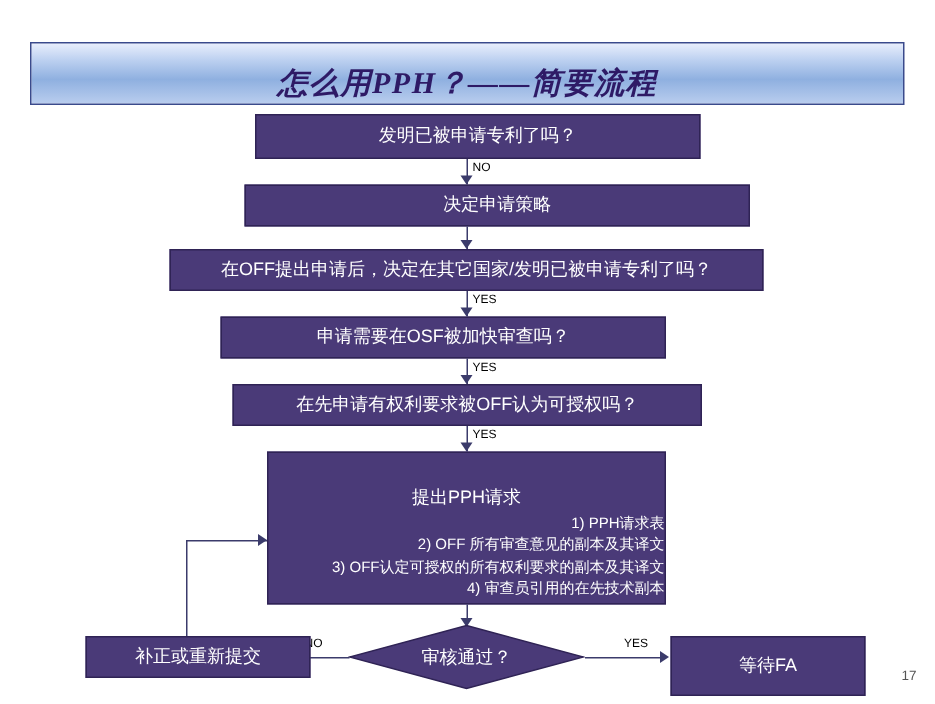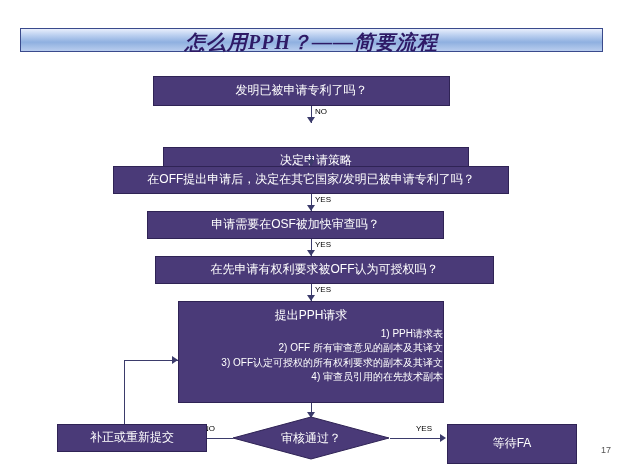--- a/index.html
+++ b/index.html
@@ -19,26 +19,26 @@
     height: 469px;
     background: #ffffff;
   }
 
   
   .title-bar {
     position: absolute;
     left: 20px;
     top: 28px;
     width: 583px;
-    height: 24px;
+    height: 42px;
     background: linear-gradient(to bottom, #e8eefc 0%, #bcd0f0 28%, #8fb0e0 60%, #b9cdee 100%);
     border: 1px solid #3a4a8c;
     box-sizing: border-box;
     display: flex;
-    align-items: flex-start;
+    align-items: flex-end;
     justify-content: center;
   }
   .title-text {
     font-family: "Liberation Serif", serif;
     font-weight: bold;
     font-style: italic;
     font-size: 20px;
     color: #2e1a66;
     letter-spacing: 1px;
     white-space: nowrap;
@@ -53,21 +53,21 @@
     color: #ffffff;
     font-size: 12px;
     display: flex;
     align-items: center;
     justify-content: center;
     text-align: center;
     line-height: 1.3;
   }
   .pbox.multi {
     display: block;
-    padding-top: 6px;
+    padding-top: 22px;
   }
   .pbox .hdr {
     font-size: 12px;
     text-align: center;
     margin-bottom: 3px;
   }
   .pbox .lines {
     font-size: 10px;
     text-align: right;
     line-height: 1.45;
@@ -149,44 +149,44 @@
 </style>
 </head>
 <body>
 
 <div id="slide">
 
   <div class="title-bar">
     <span class="title-text">怎么用PPH？——简要流程</span>
   </div>
 
-  <div class="pbox" style="left:153px; top:76px; width:297px; height:30px;">发明已被申请专利了吗？</div>
+  <div class="pbox" style="left:170px; top:76px; width:297px; height:30px;">发明已被申请专利了吗？</div>
 
   <div class="vline" style="left:311px; top:106px; height:17px;"></div>
   <div class="arrow-down" style="left:307px; top:117px;"></div>
   <div class="edge-label" style="left:315px; top:107px;">NO</div>
 
-  <div class="pbox" style="left:163px; top:123px; width:306px; height:28px;margin-top:24px;">决定申请策略</div>
+  <div class="pbox" style="left:163px; top:123px; width:337px; height:28px;">决定申请策略</div>
 
   <div class="vline" style="left:311px; top:151px; height:15px;"></div>
   <div class="arrow-down" style="left:307px; top:160px;"></div>
 
   <div class="pbox" style="left:113px; top:166px; width:396px; height:28px;">在OFF提出申请后，决定在其它国家/发明已被申请专利了吗？</div>
 
   <div class="vline" style="left:311px; top:194px; height:17px;"></div>
   <div class="arrow-down" style="left:307px; top:205px;"></div>
   <div class="edge-label" style="left:315px; top:195px;">YES</div>
 
   <div class="pbox" style="left:147px; top:211px; width:297px; height:28px;">申请需要在OSF被加快审查吗？</div>
 
   <div class="vline" style="left:311px; top:239px; height:17px;"></div>
   <div class="arrow-down" style="left:307px; top:250px;"></div>
   <div class="edge-label" style="left:315px; top:240px;">YES</div>
 
-  <div class="pbox" style="left:155px; top:256px; width:339px; height:28px;">在先申请有权利要求被OFF认为可授权吗？</div>
+  <div class="pbox" style="left:155px; top:256px; width:313px; height:28px;">在先申请有权利要求被OFF认为可授权吗？</div>
 
   <div class="vline" style="left:311px; top:284px; height:17px;"></div>
   <div class="arrow-down" style="left:307px; top:295px;"></div>
   <div class="edge-label" style="left:315px; top:285px;">YES</div>
 
   <div class="pbox multi" style="left:178px; top:301px; width:266px; height:102px;">
     <div class="hdr">提出PPH请求</div>
     <div class="lines">
       <div>1) PPH请求表</div>
       <div>2) OFF 所有审查意见的副本及其译文</div>

